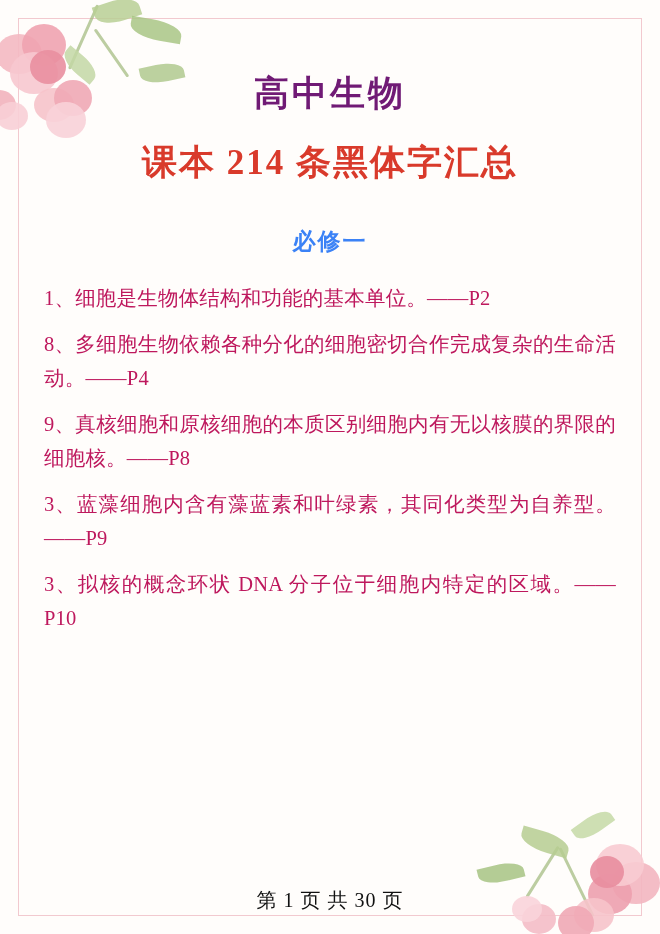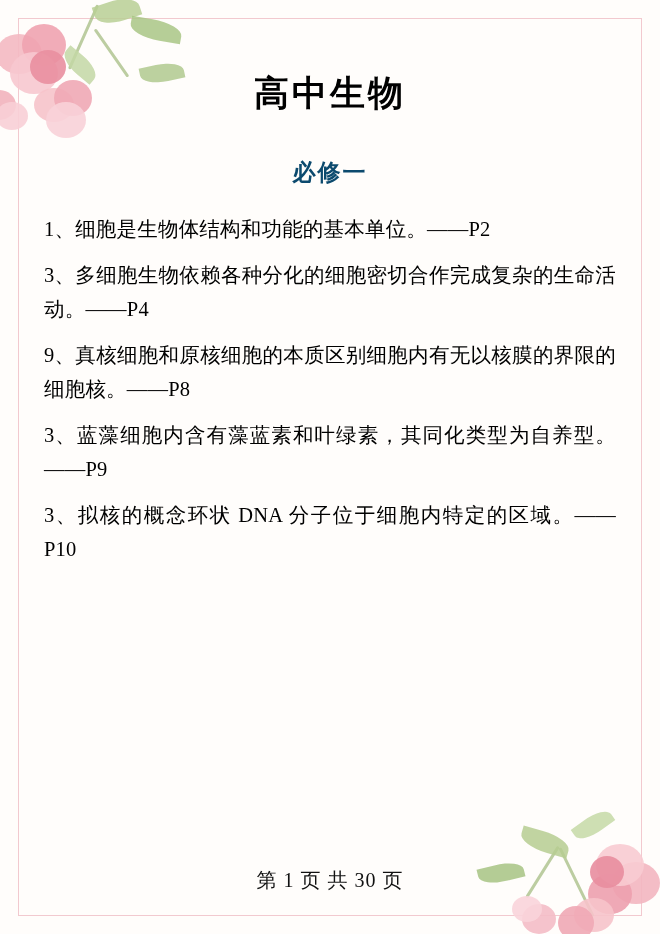--- a/index.html
+++ b/index.html
@@ -61,56 +61,56 @@
 
   .content {
     position: absolute;
     left: 44px;
     top: 48px;
     width: 572px;
     height: 840px;
   }
   .title1 {
     text-align: center;
-    color: #000000;
+    color: #701a75;
     font-size: 35px;
     font-weight: bold;
     letter-spacing: 3px;
     margin-top: 22px;
   }
   .title2 {
     text-align: center;
     color: #d93a2b;
     font-size: 35px;
     font-weight: bold;
     letter-spacing: 2px;
     margin-top: 22px;
   }
   .section-title {
     text-align: center;
-    color: #0c4a6e;
+    color: #3b82f6;
     font-size: 23px;
     font-weight: bold;
     letter-spacing: 2px;
     margin-top: 40px;
     margin-bottom: 24px;
   }
   .item {
-    color: #000000;
+    color: #be185d;
     font-size: 20.5px;
     line-height: 34px;
     text-align: justify;
     margin: 12px 0 0 0;
     letter-spacing: 0.2px;
   }
   .footer {
     position: absolute;
     left: 0;
     right: 0;
-    bottom: 40px;
+    bottom: 20px;
     text-align: center;
     color: #111111;
     font-size: 20px;
     letter-spacing: 1px;
   }
 </style>
 </head>
 <body>
 
 <div class="page">
@@ -165,25 +165,26 @@
 
     <div class="flowerwrap" style="right:118px; bottom:10px;">
       <div class="petal" style="right:0px; bottom:0px; width:34px; height:30px; background:#f4bdc6;"></div>
       <div class="petal" style="right:14px; bottom:12px; width:30px; height:26px; background:#fad4da;"></div>
     </div>
   </div>
 
   <div class="content">
 
     <div class="title1">高中生物</div>
+    <div class="title2">课本 214 条黑体字汇总</div>
 
     <div class="section-title">必修一</div>
 
     <div class="item">1、细胞是生物体结构和功能的基本单位。——P2</div>
-    <div class="item">3、多细胞生物依赖各种分化的细胞密切合作完成复杂的生命活动。——P4</div>
+    <div class="item">8、多细胞生物依赖各种分化的细胞密切合作完成复杂的生命活动。——P4</div>
     <div class="item">9、真核细胞和原核细胞的本质区别细胞内有无以核膜的界限的细胞核。——P8</div>
     <div class="item">3、蓝藻细胞内含有藻蓝素和叶绿素，其同化类型为自养型。——P9</div>
     <div class="item">3、拟核的概念环状 DNA 分子位于细胞内特定的区域。——P10</div>
 
   </div>
 
   <div class="footer">第 1 页 共 30 页</div>
 
 </div>
 

